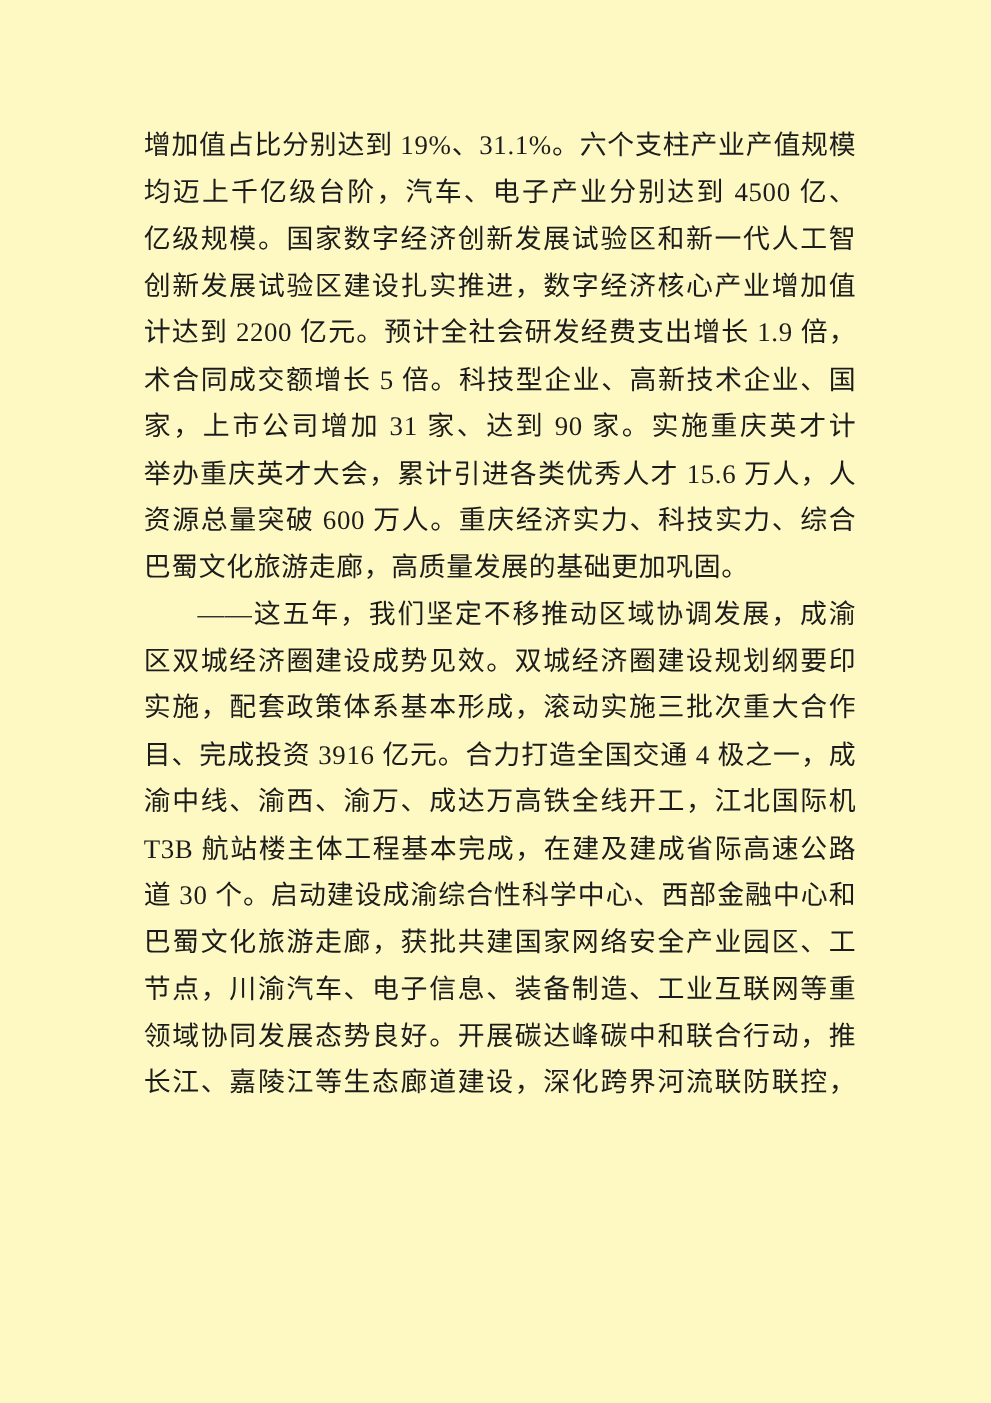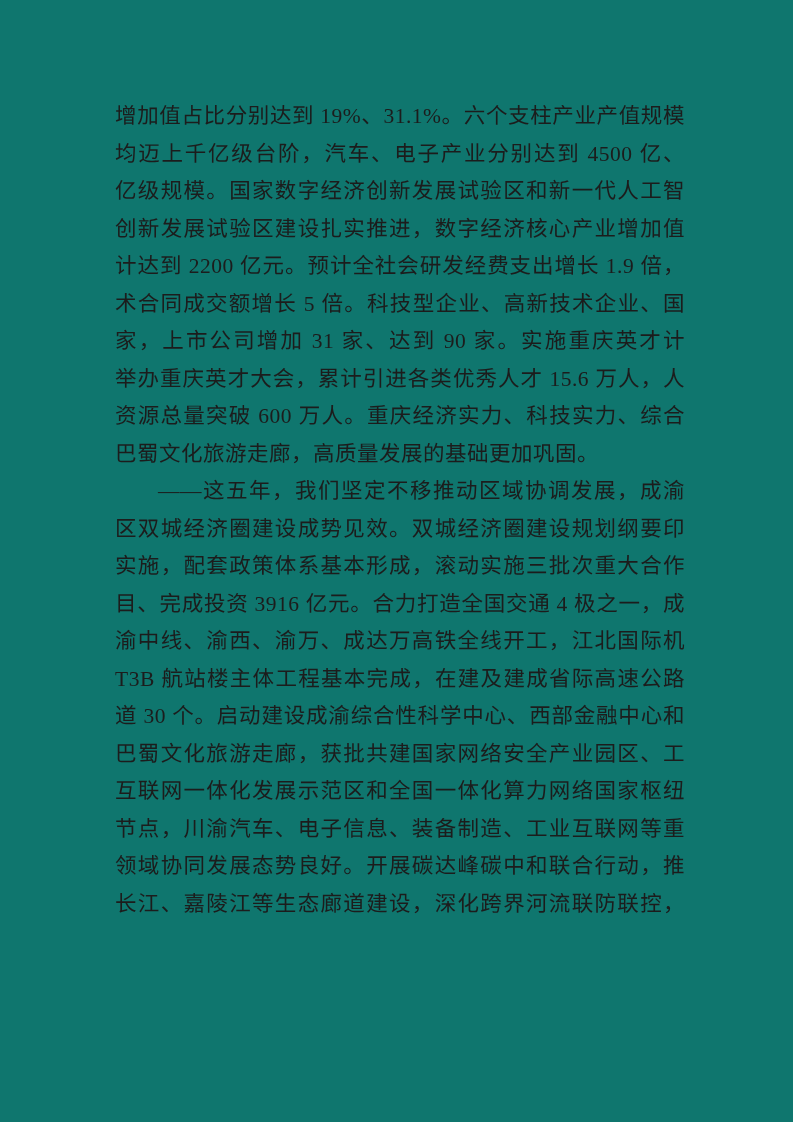--- a/index.html
+++ b/index.html
@@ -4,21 +4,21 @@
 <style>
   html, body {
     margin: 0;
     padding: 0;
     background: #ffffff;
   }
   .page {
     position: relative;
     width: 793px;
     height: 1122px;
-    background: #0f766e;
+    background: #fef9c3;
     overflow: hidden;
     font-family: "Liberation Serif", "DejaVu Serif", serif;
   }
   .text-block {
     position: absolute;
     left: 115px;
     top: 98px;
     width: 570px;
     color: #1c1c1c;
     font-size: 21.5px;
@@ -67,20 +67,19 @@
 
     <div class="paragraph">
       <div class="line indent-first">——这五年，我们坚定不移推动区域协调发展，成渝地</div>
       <div class="line">区双城经济圈建设成势见效。双城经济圈建设规划纲要印发</div>
       <div class="line">实施，配套政策体系基本形成，滚动实施三批次重大合作项</div>
       <div class="line">目、完成投资 3916 亿元。合力打造全国交通 4 极之一，成</div>
       <div class="line">渝中线、渝西、渝万、成达万高铁全线开工，江北国际机场</div>
       <div class="line">T3B 航站楼主体工程基本完成，在建及建成省际高速公路通</div>
       <div class="line">道 30 个。启动建设成渝综合性科学中心、西部金融中心和</div>
       <div class="line">巴蜀文化旅游走廊，获批共建国家网络安全产业园区、工业</div>
-      <div class="line">互联网一体化发展示范区和全国一体化算力网络国家枢纽</div>
       <div class="line">节点，川渝汽车、电子信息、装备制造、工业互联网等重点</div>
       <div class="line">领域协同发展态势良好。开展碳达峰碳中和联合行动，推进</div>
       <div class="line">长江、嘉陵江等生态廊道建设，深化跨界河流联防联控，川</div>
     </div>
 
   </div>
 </div>
 
 </body></html>

